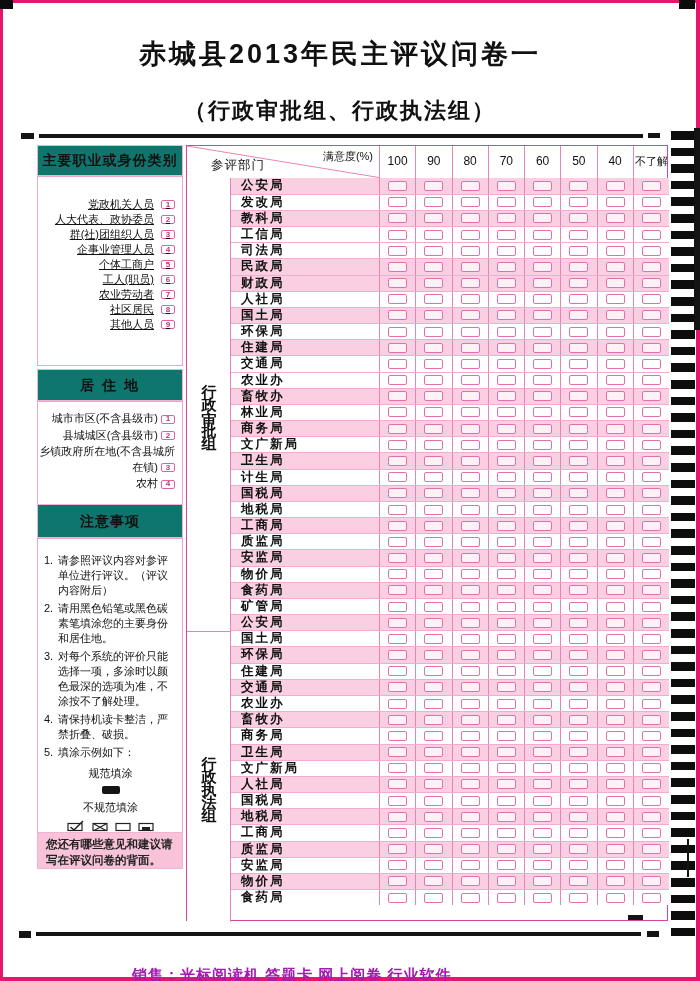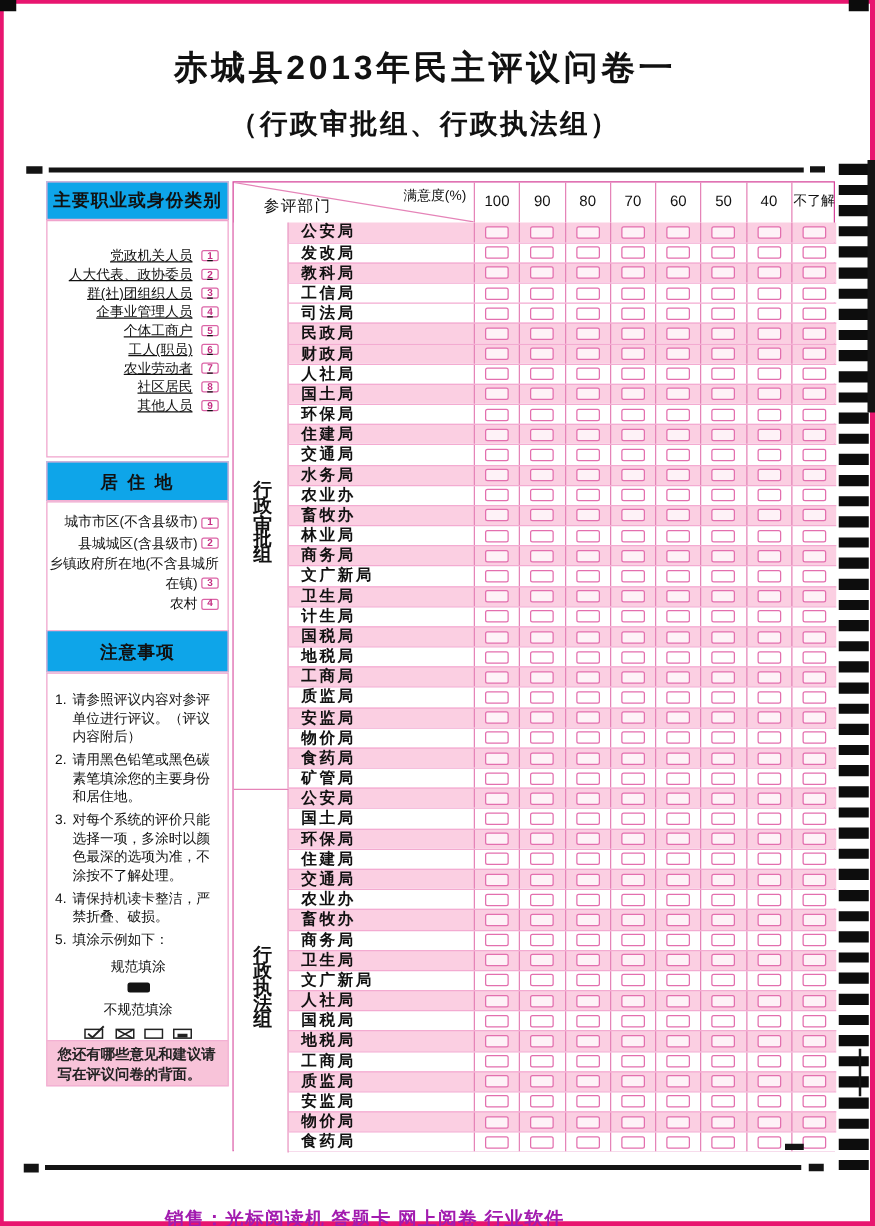--- a/index.html
+++ b/index.html
@@ -9,37 +9,37 @@
   .frame { position:absolute; inset:0; border:3px solid #e8156f; border-right-width:4px; border-bottom-width:4px; pointer-events:none; }
 
   
   .corner { position:absolute; background:#0c0c0c; }
   .c-tl { left:-1px; top:-1px; width:14px; height:10px; }
   .c-tr { left:679px; top:-1px; width:16px; height:10px; }
 
   
   .title-wrap { position:absolute; left:10px; top:36px; width:660px; text-align:center; color:#111; }
   .title1 { font-size:27px; font-weight:bold; letter-spacing:3px; }
-  .title2 { font-size:22px; font-weight:bold; letter-spacing:2px; margin-top:12px; }
+  .title2 { font-size:22px; font-weight:bold; letter-spacing:2px; margin-top:24px; }
 
   
   .blk { position:absolute; background:#141414; }
   .top-dash-l { left:21px; top:133px; width:13px; height:6px; }
   .top-line   { left:39px; top:134px; width:604px; height:4px; }
   .top-dash-r { left:648px; top:133px; width:12px; height:5px; }
   .bot-sq-l   { left:19px; top:931px; width:12px; height:7px; }
   .bot-line   { left:36px; top:932px; width:605px; height:4px; }
   .bot-dash-r { left:647px; top:931px; width:12px; height:6px; }
   .dash-table-br { left:628px; top:915px; width:15px; height:5px; }
   .vbar-top   { left:694px; top:128px; width:6px; height:202px; }
   .vbar-small { left:687px; top:839px; width:2px; height:38px; }
 
   
   .lp-box { position:absolute; left:37px; width:146px; background:#fff; border:1px solid #f0a3cc; }
-  .lp-head { position:absolute; left:37px; width:146px; background:#0ea5e9; color:#111;
+  .lp-head { position:absolute; left:37px; width:146px; background:#0f766e; color:#111;
              font-weight:bold; text-align:center; border:1px solid #f3b1d3; }
   .h-occ { top:145px; height:31px; font-size:14px; line-height:29px; letter-spacing:1px; }
   .b-occ { top:176px; height:190px; padding-top:20px; }
   .h-res { top:369px; height:32px; font-size:14px; line-height:30px; letter-spacing:2px; }
   .b-res { top:401px; height:126px; padding-top:9px; }
   .h-note{ top:504px; height:34px; font-size:14px; line-height:32px; letter-spacing:1px; }
   .b-note{ top:538px; height:331px; padding:14px 5px 0 6px; }
   .b-sugg{ top:832px; height:37px; background:#f8c3d9; font-size:11.5px; font-weight:bold;
            color:#222; padding:3px 6px 0 8px; line-height:16px; }
 
@@ -537,47 +537,20 @@
           </div>
           <div class="cell">
             <div class="bubble"></div>
           </div>
           <div class="cell">
             <div class="bubble"></div>
           </div>
         </div>
         <div class="row">
           <div class="dname">交通局</div>
-          <div class="cell">
-            <div class="bubble"></div>
-          </div>
-          <div class="cell">
-            <div class="bubble"></div>
-          </div>
-          <div class="cell">
-            <div class="bubble"></div>
-          </div>
-          <div class="cell">
-            <div class="bubble"></div>
-          </div>
-          <div class="cell">
-            <div class="bubble"></div>
-          </div>
-          <div class="cell">
-            <div class="bubble"></div>
-          </div>
-          <div class="cell">
-            <div class="bubble"></div>
-          </div>
-          <div class="cell">
-            <div class="bubble"></div>
-          </div>
-        </div>
-        <div class="row pinkrow">
-          <div class="dname">水务局</div>
           <div class="cell">
             <div class="bubble"></div>
           </div>
           <div class="cell">
             <div class="bubble"></div>
           </div>
           <div class="cell">
             <div class="bubble"></div>
           </div>
           <div class="cell">

